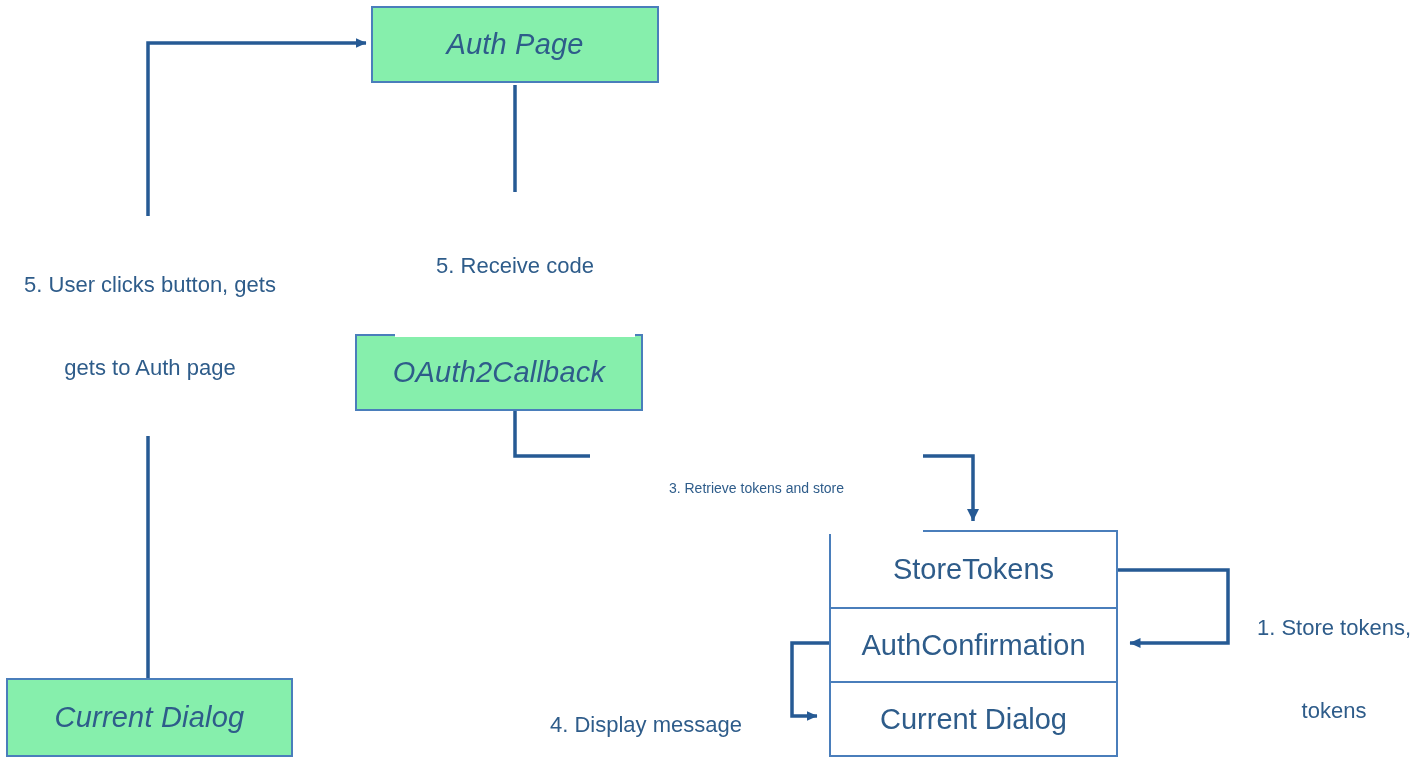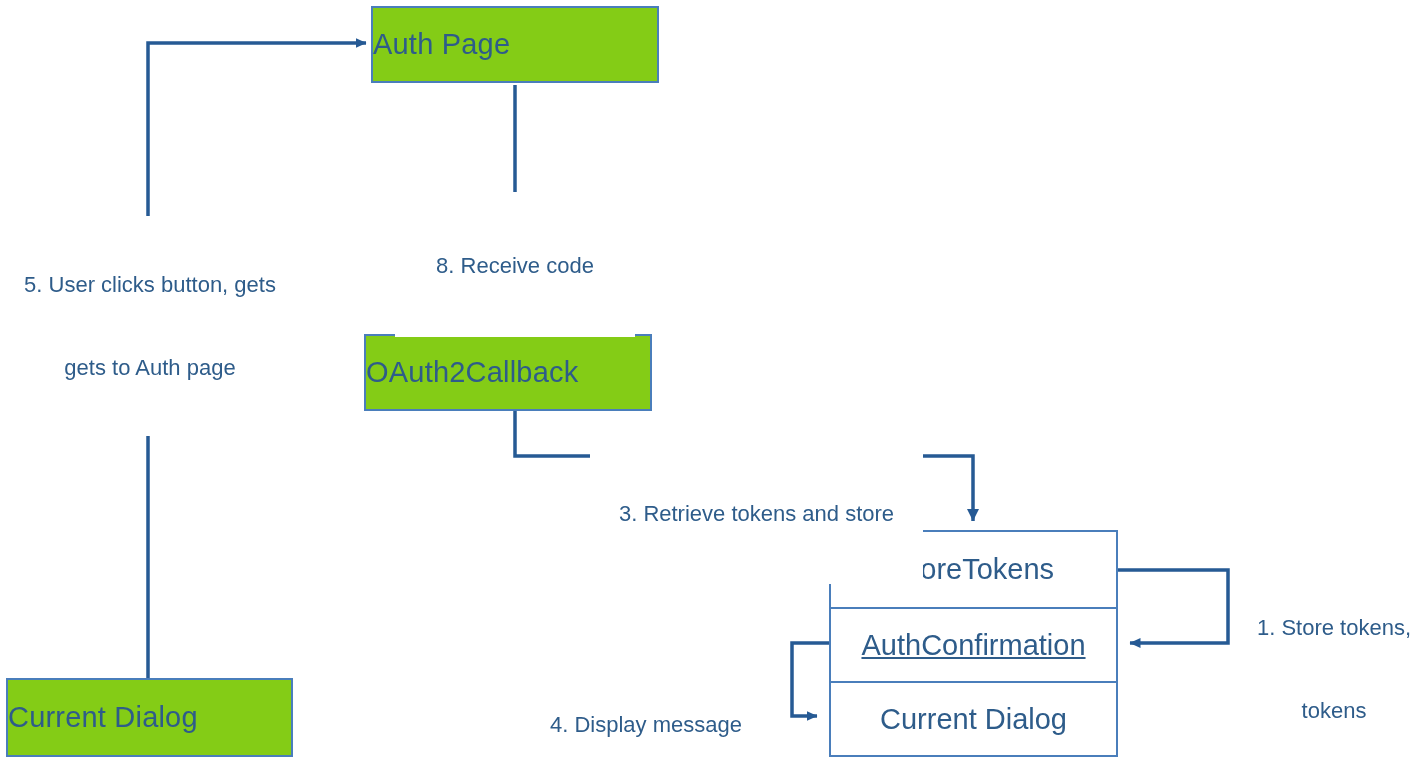--- a/index.html
+++ b/index.html
@@ -23,30 +23,31 @@
   #edges {
     position: absolute;
     left: 0;
     top: 0;
     width: 1425px;
     height: 761px;
   }
   .node {
     position: absolute;
     box-sizing: border-box;
-    background: #84cc16;
+    background: #86efac;
     border: 2px solid #4A7EBB;
     color: #2E5C8A;
     display: flex;
     align-items: center;
-    justify-content: flex-start;
+    justify-content: center;
     font-family: "Liberation Sans", sans-serif;
     font-weight: 400;
     letter-spacing: 0.2px;
     white-space: nowrap;
+    font-style: italic;
   }
   .node-label {
     color: #2E5C8A;
     line-height: 1;
   }
   .stack {
     position: absolute;
     box-sizing: border-box;
     border: 2px solid #4A7EBB;
     background: #ffffff;
@@ -110,50 +111,50 @@
 
     <g>
       <path d="M830,643 L792,643 L792,716 L817,716" fill="none" stroke="#265A94" stroke-width="3.5" marker-end="url(#arrowR)"></path>
     </g>
   </svg>
 
   <div class="node" style="left:371px; top:6px; width:288px; height:77px; font-size:29px;">
     <span class="node-label">Auth Page</span>
   </div>
 
-  <div class="node" style="left:364px; top:334px; width:288px; height:77px; font-size:29px;">
+  <div class="node" style="left:355px; top:334px; width:288px; height:77px; font-size:29px;">
     <span class="node-label">OAuth2Callback</span>
   </div>
 
   <div class="node" style="left:6px; top:678px; width:287px; height:79px; font-size:29px;">
     <span class="node-label">Current Dialog</span>
   </div>
 
   <div class="stack" style="left:829px; top:530px; width:289px; height:227px;">
     <div class="stack-cell" style="height:75px; font-size:29px;">
       <span class="node-label">StoreTokens</span>
     </div>
-    <div class="stack-cell" style="height:74px; font-size:29px;text-decoration:underline;">
+    <div class="stack-cell" style="height:74px; font-size:29px;">
       <span class="node-label">AuthConfirmation</span>
     </div>
     <div class="stack-cell" style="height:74px; font-size:29px;">
       <span class="node-label">Current Dialog</span>
     </div>
   </div>
 
   <div class="edge-label" style="left:0px; top:216px; width:300px; font-size:22px;">
     <div>5. User clicks button, gets</div>
     <div>gets to Auth page</div>
   </div>
 
   <div class="edge-label" style="left:395px; top:195px; width:240px; font-size:22px; padding:2px 0;">
-    <div>8. Receive code</div>
+    <div>5. Receive code</div>
   </div>
 
-  <div class="edge-label" style="left:590px; top:444px; width:333px; font-size:22px; padding:1px 0;">
+  <div class="edge-label" style="left:590px; top:444px; width:333px; font-size:14px; padding:1px 0;">
     <div>3. Retrieve tokens and store</div>
   </div>
 
   <div class="edge-label" style="left:1243px; top:559px; width:182px; font-size:22px;">
     <div>1. Store tokens,</div>
     <div>tokens</div>
   </div>
 
   <div class="edge-label" style="left:520px; top:656px; width:252px; font-size:22px;">
     <div>4. Display message</div>

